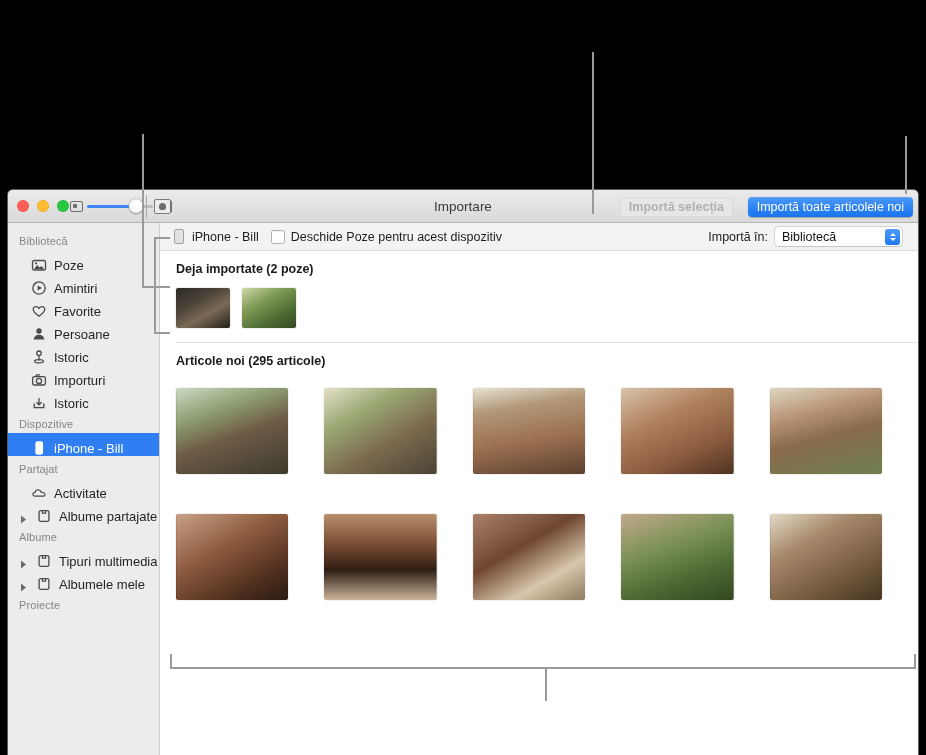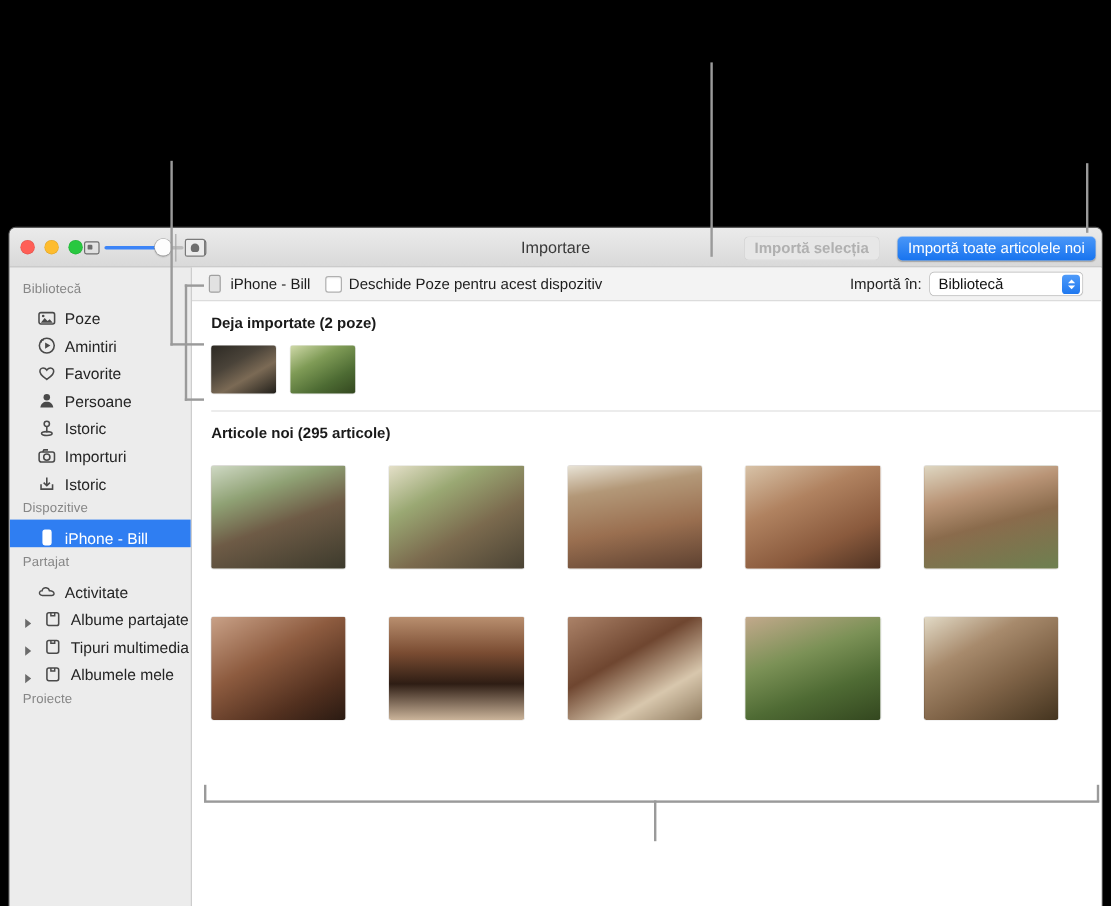--- a/index.html
+++ b/index.html
@@ -263,20 +263,21 @@
           </svg>
         </span>
         <span class="ico">
           <svg width="16" height="16" viewBox="0 0 16 16">
             <rect x="3.1" y="2.7" width="9.8" height="10.6" rx="1.6" fill="none" stroke="#4a4a4a" stroke-width="1.3"></rect>
       <path d="M6.4 2.7 L6.4 5.1 L9.6 5.1 L9.6 2.7" fill="none" stroke="#4a4a4a" stroke-width="1.2"></path>
           </svg>
         </span>
         <span>Albume partajate</span>
       </div>
+      <div class="sb-head">Albume</div>
       <div class="sb-item">
         <span class="tw">
           <svg width="7" height="9" viewBox="0 0 7 9">
             <path d="M1 0.6 L6 4.5 L1 8.4 Z" fill="#6b6b6b"></path>
           </svg>
         </span>
         <span class="ico">
           <svg width="16" height="16" viewBox="0 0 16 16">
             <rect x="3.1" y="2.7" width="9.8" height="10.6" rx="1.6" fill="none" stroke="#4a4a4a" stroke-width="1.3"></rect>
       <path d="M6.4 2.7 L6.4 5.1 L9.6 5.1 L9.6 2.7" fill="none" stroke="#4a4a4a" stroke-width="1.2"></path>

